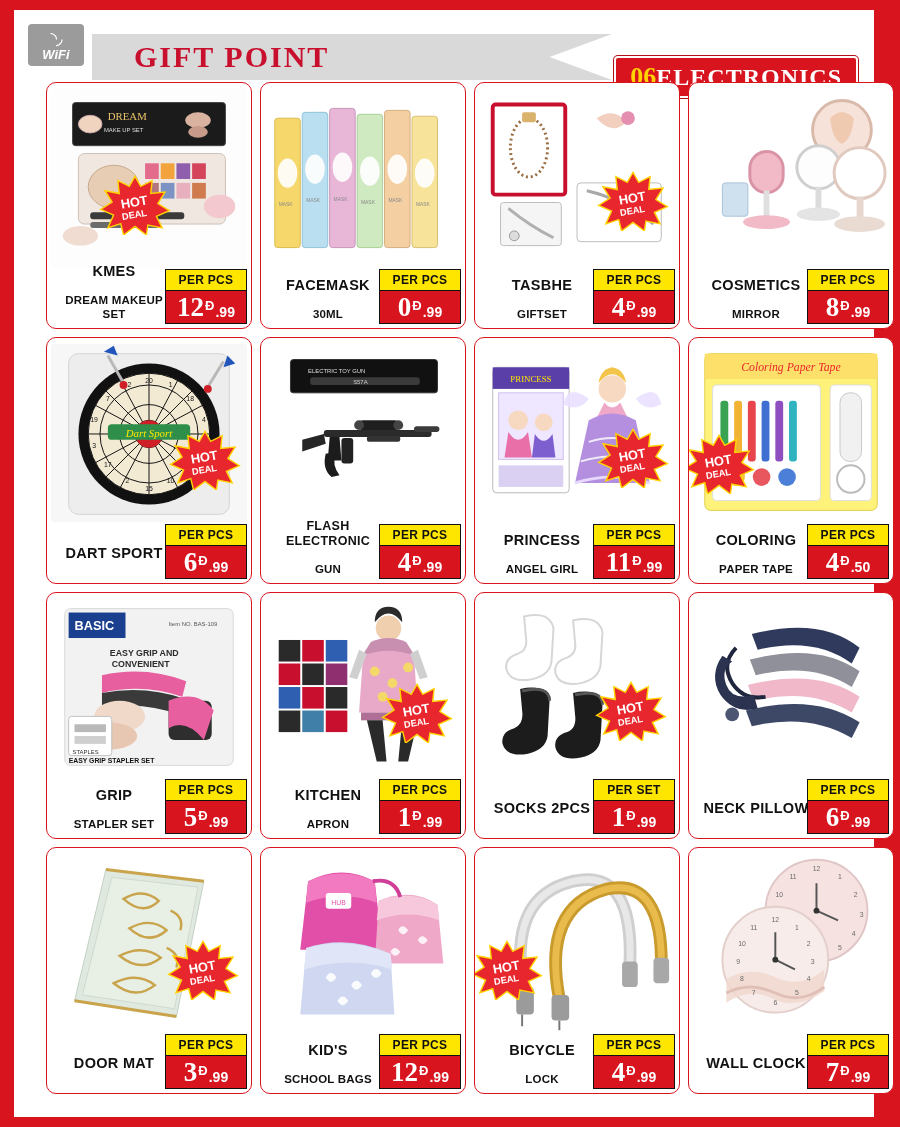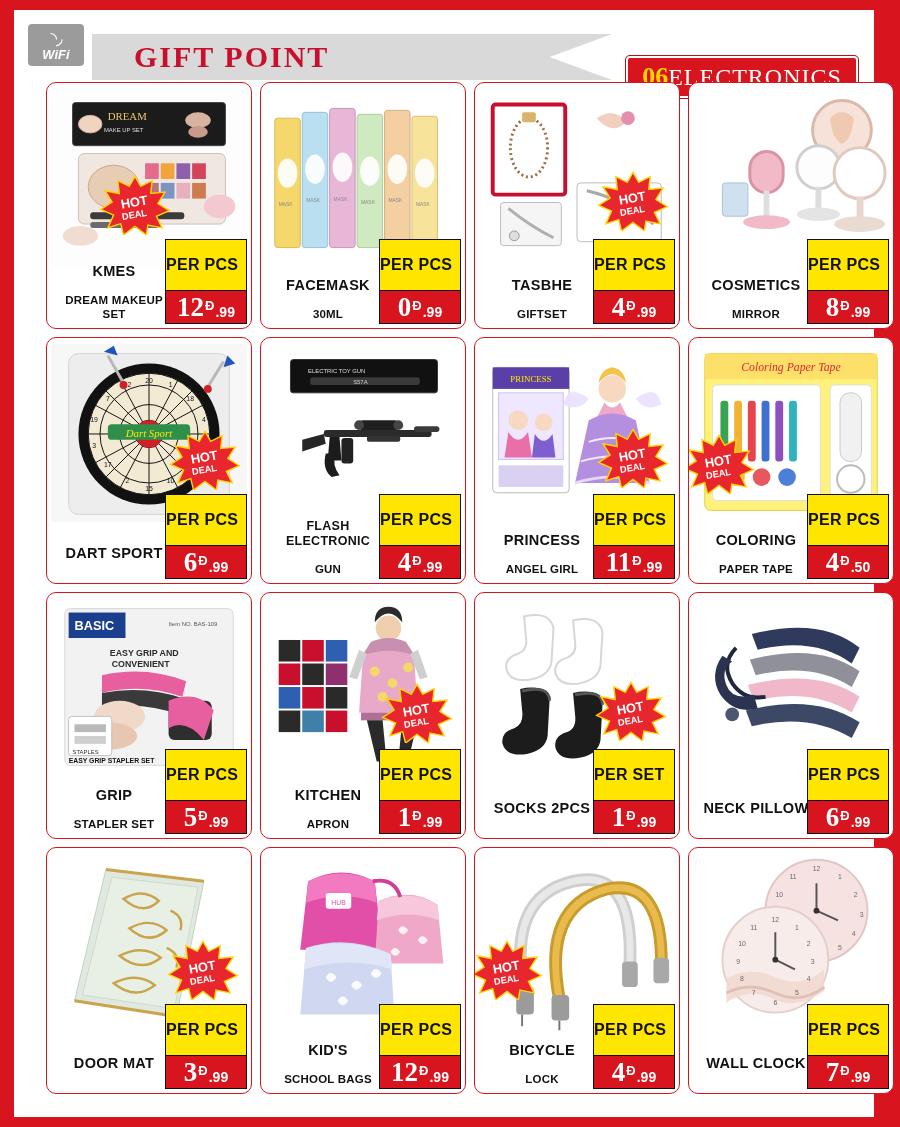--- a/index.html
+++ b/index.html
@@ -77,21 +77,21 @@
     margin-top: 32px;
   }
   .cat-banner .num {
     font-family: "Liberation Serif", serif;
     font-weight: bold;
     font-size: 26px;
     color: #ffd200;
   }
   .cat-banner .name {
     font-family: "Liberation Serif", serif;
-    font-weight: normal;
+    font-weight: bold;
     font-size: 24px;
     color: #ffffff;
     letter-spacing: 1px;
   }
   
   .grid {
     position: absolute;
     left: 32px; top: 72px;
     width: 848px;
     display: grid;
@@ -130,24 +130,24 @@
   }
   
   .price {
     position: absolute;
     right: 4px; bottom: 4px;
     width: 82px;
   }
   .price .unit {
     background: #ffe600;
     color: #111;
-    font-size: 16px;
+    font-size: 12px;
     font-weight: bold;
-    text-align: left;
-    padding: 16px 0;
+    text-align: center;
+    padding: 3px 0;
     letter-spacing: .3px;
     border: 1px solid #111;
     border-bottom: none;
   }
   .price .amt {
     background: #d8151f;
     color: #ffffff;
     height: 34px;
     display: flex;
     align-items: center;

